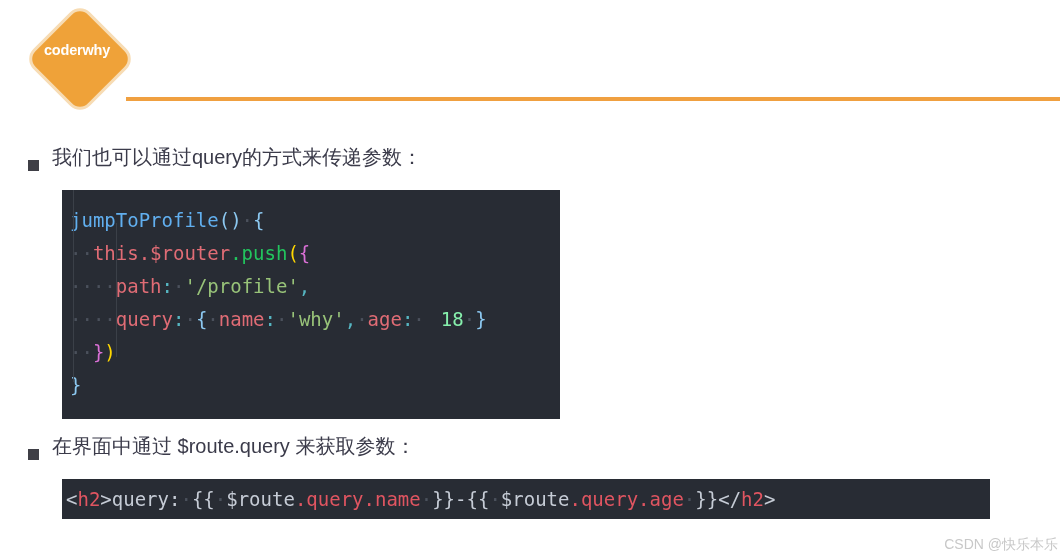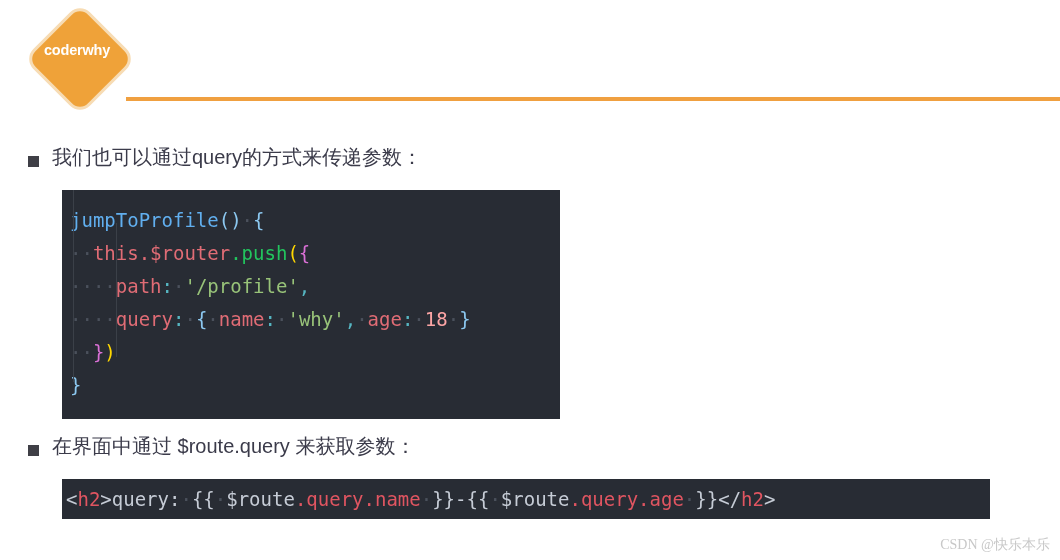--- a/index.html
+++ b/index.html
@@ -71,21 +71,21 @@
     top: 97px;
     width: 942px;
     height: 4px;
     background: #f0a040;
   }
 
   
   .bullet-row {
     position: absolute;
     display: flex;
-    align-items: center;
+    align-items: flex-end;
   }
   .bullet-row.first { left: 28px; top: 143px; }
   .bullet-row.second { left: 28px; top: 432px; }
   .bullet-mark {
     width: 11px;
     height: 11px;
     background: #3f3f46;
     margin-top: 9px;
     margin-right: 13px;
     flex: none;
@@ -126,21 +126,21 @@
     background: #3b4048;
   }
   .guide.g1 { left: 73px; height: 192px; }
   .guide.g2 { left: 116px; top: 223px; height: 134px; }
 
   .c-fn    { color: #61afef; }
   .c-blue  { color: #22c55e; }
   .c-var   { color: #e06c75; }
   .c-key   { color: #e06c75; }
   .c-str   { color: #98c379; }
-  .c-num   { color: #fca5a5; }
+  .c-num   { color: #86efac; margin-left: 16px; }
   .c-punc  { color: #56b6c2; }
   .c-paren-yellow { color: #ffd700; }
   .c-paren-mag { color: #da70d6; }
   .c-paren-blue { color: #8cc8f0; }
   .dot { color: #4b515c; }
 
   
   .code-bar {
     position: absolute;
     left: 62px;
@@ -158,26 +158,26 @@
     font-size: 19px;
     line-height: 24px;
     padding-left: 0;
   }
   .t-gray { color: #c6ccd6; }
   .t-red  { color: #e05561; }
 
   
   .watermark {
     position: absolute;
-    right: 10px;
+    right: 2px;
     bottom: 6px;
     font-size: 14px;
     color: #c8c8c8;
     white-space: nowrap;
-    font-family: Liberation Serif, serif;
+    font-family: Liberation Sans, sans-serif;
   }
 </style>
 </head>
 <body>
 
 <div class="slide-header">
   <div class="logo-wrap">
     <div class="logo-diamond"></div>
     <div class="logo-text">coderwhy</div>
   </div>

